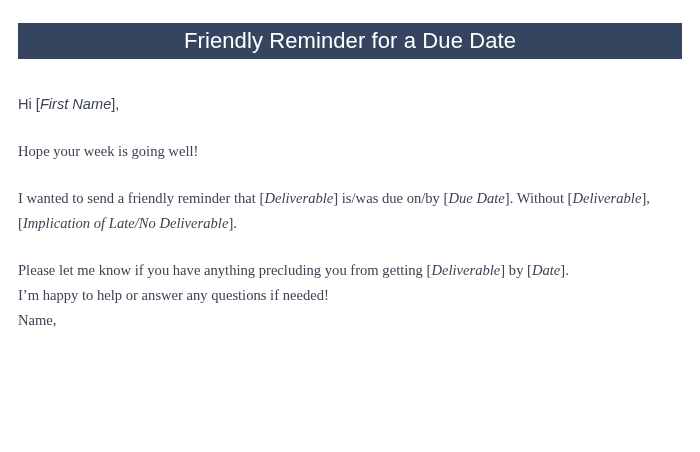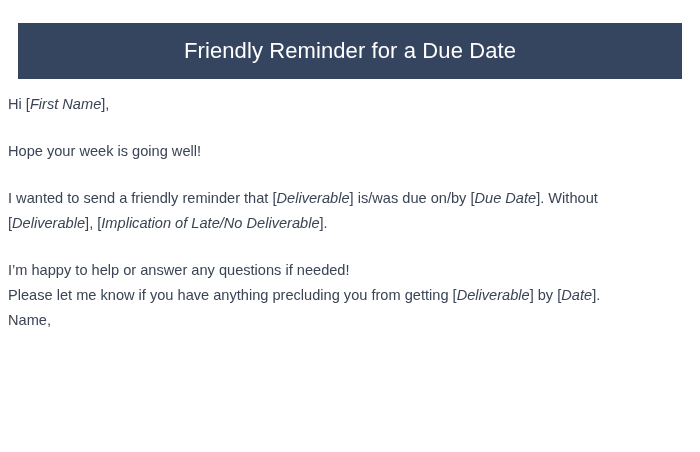--- a/index.html
+++ b/index.html
@@ -24,52 +24,53 @@
     background: #ffffff;
     padding: 0;
   }
 
   
   .banner {
     position: absolute;
     left: 18px;
     top: 23px;
     width: 664px;
-    height: 56px;
+    height: 36px;
     background: #35455f;
     display: flex;
     align-items: center;
     justify-content: center;
   }
   .banner-title {
     color: #ffffff;
     font-size: 22px;
     font-weight: 400;
     line-height: 1;
     letter-spacing: 0.1px;
     text-align: center;
     white-space: nowrap;
   }
 
   
   .body-copy {
     position: absolute;
-    left: 8px;
+    left: 18px;
     top: 92px;
     width: 664px;
   }
 
   .para {
     font-size: 14.6px;
     line-height: 25px;
     color: #3a4454;
     margin: 0;
   }
   .para + .para {
     margin-top: 22px;
+    font-family: Liberation Serif, serif;
   }
   .para.tight + .para.tight {
     margin-top: 0;
   }
 
   .ph {
     font-style: italic;
   }
   .brk {
     font-style: normal;
@@ -85,22 +86,22 @@
   </div>
 
   <div class="body-copy">
 
     <p class="para"><span>Hi </span><span class="brk">[</span><span class="ph">First Name</span><span class="brk">]</span><span>,</span></p>
 
     <p class="para">Hope your week is going well!</p>
 
     <p class="para"><span>I wanted to send a friendly reminder that </span><span class="brk">[</span><span class="ph">Deliverable</span><span class="brk">]</span><span> is/was due on/by </span><span class="brk">[</span><span class="ph">Due Date</span><span class="brk">]</span><span>. Without </span><span class="brk">[</span><span class="ph">Deliverable</span><span class="brk">]</span><span>, </span><span class="brk">[</span><span class="ph">Implication of Late/No Deliverable</span><span class="brk">]</span><span>.</span></p>
 
+    <p class="para tight"><span>Please let me know if you have anything precluding you from getting </span><span class="brk">[</span><span class="ph">Deliverable</span><span class="brk">]</span><span> by </span><span class="brk">[</span><span class="ph">Date</span><span class="brk">]</span><span>.</span></p>
+
     <p class="para tight">I’m happy to help or answer any questions if needed!</p>
-
-    <p class="para tight"><span>Please let me know if you have anything precluding you from getting </span><span class="brk">[</span><span class="ph">Deliverable</span><span class="brk">]</span><span> by </span><span class="brk">[</span><span class="ph">Date</span><span class="brk">]</span><span>.</span></p>
 
 
     <p class="para tight">Name,</p>
 
 
   </div>
 </div>
 
 </body></html>

